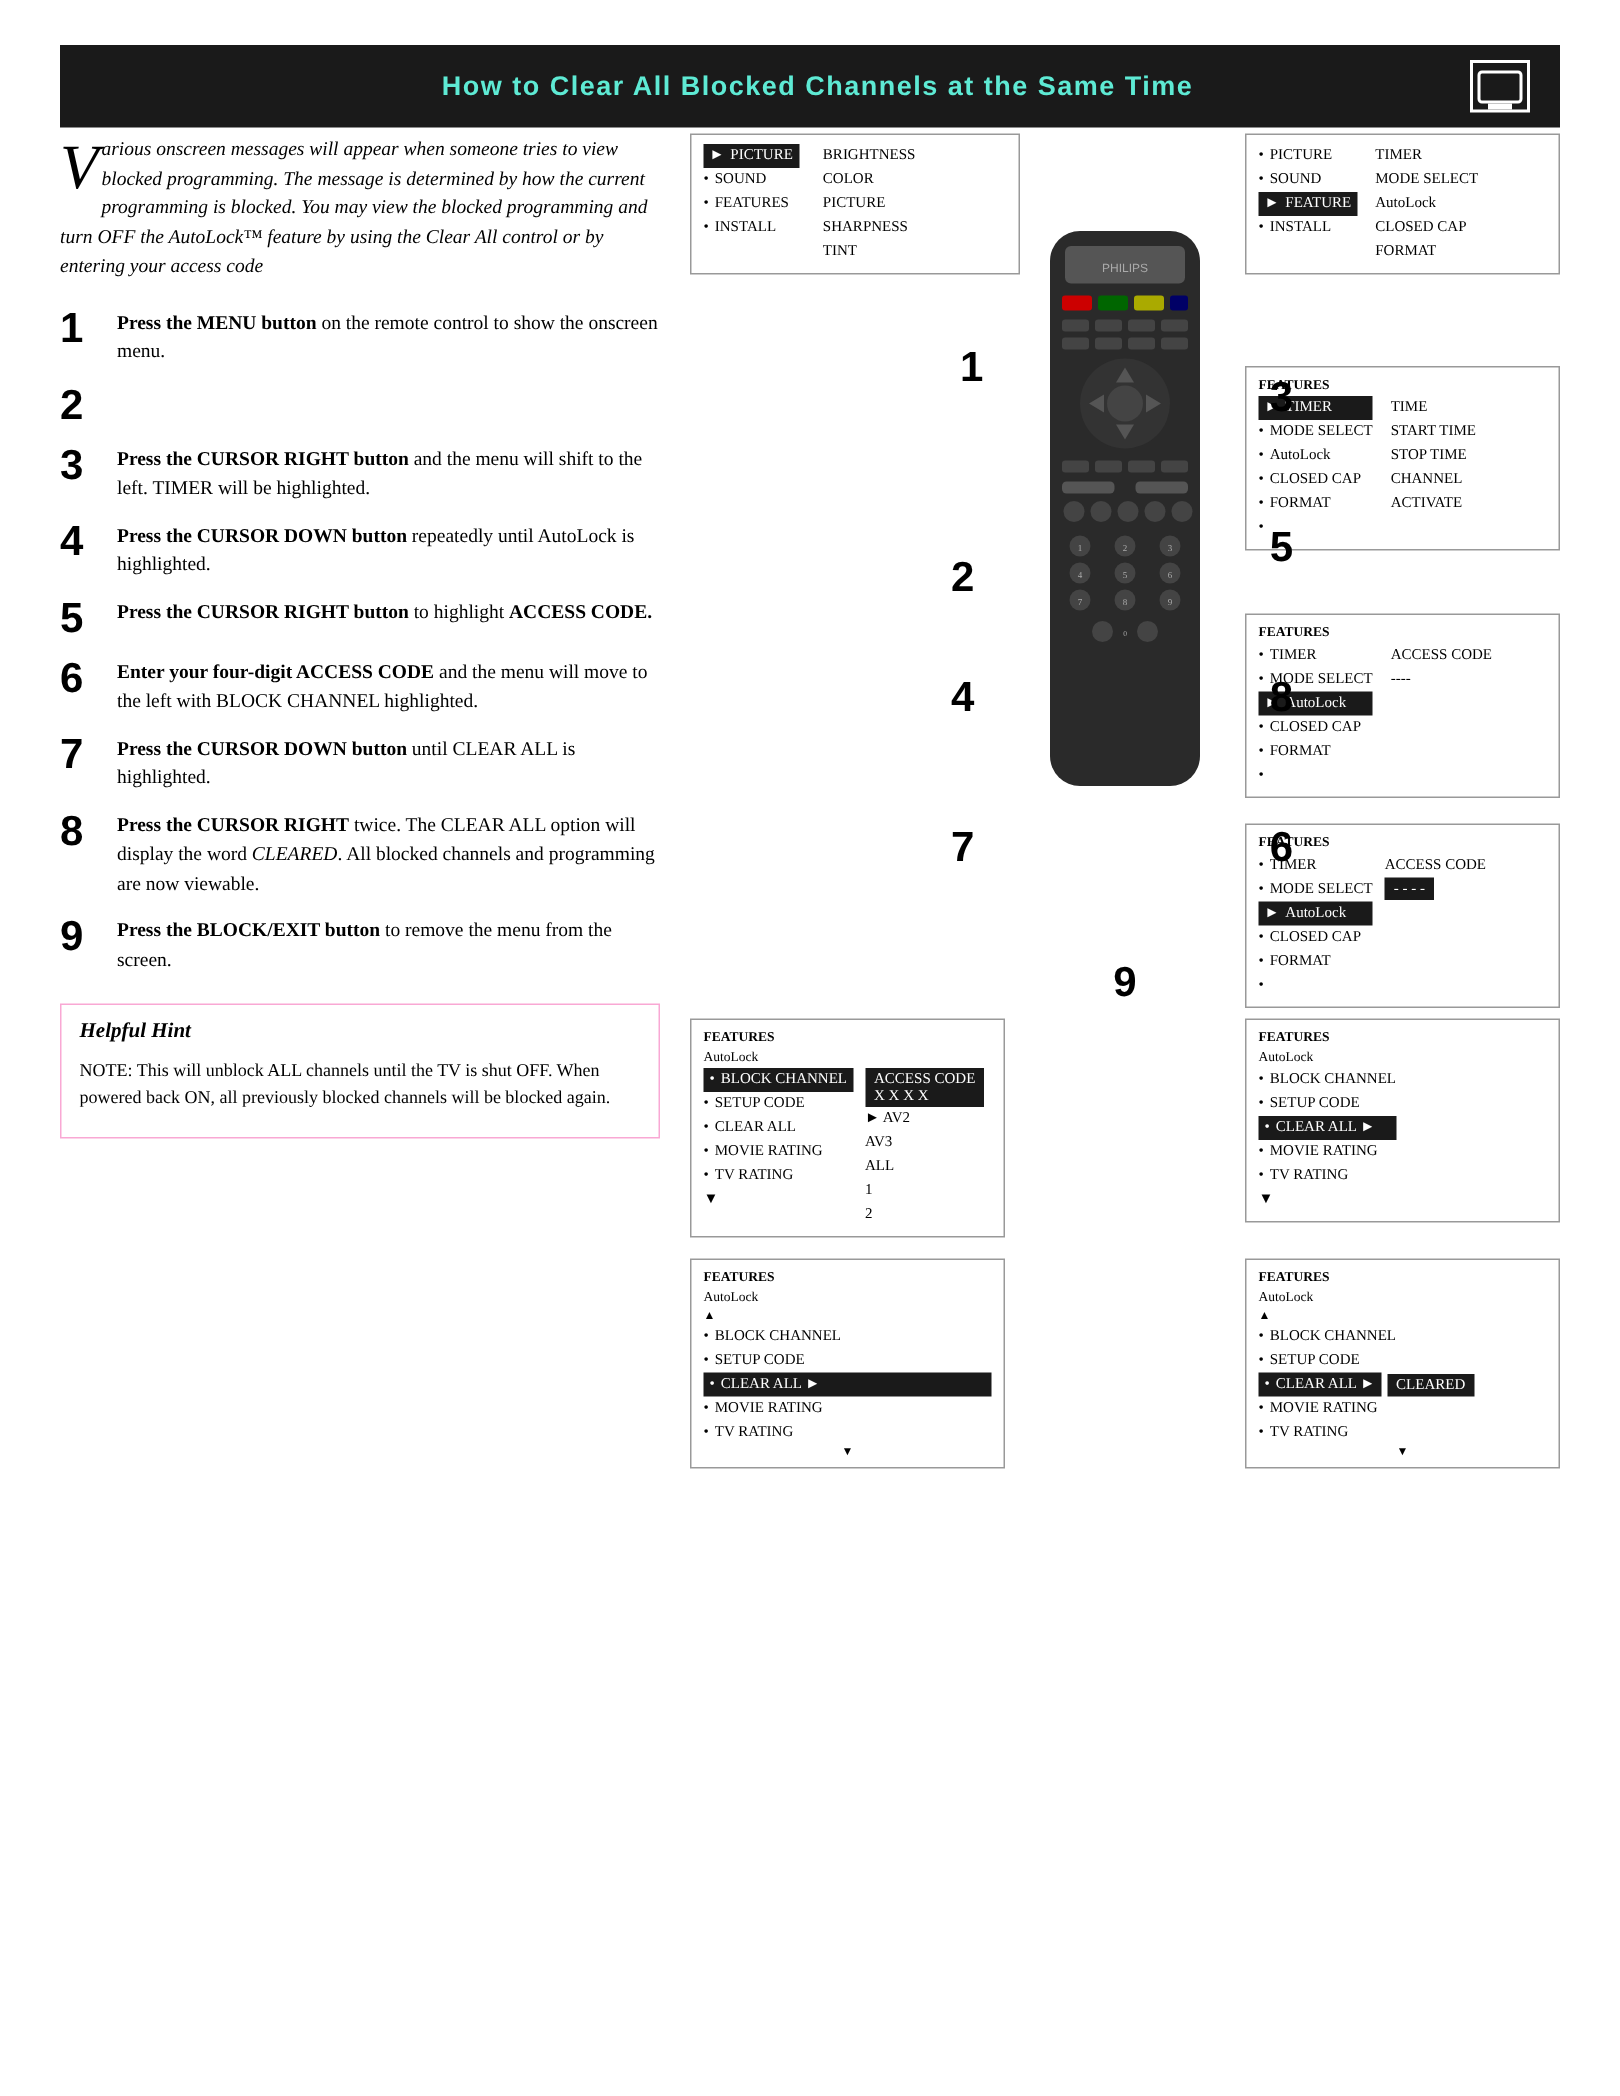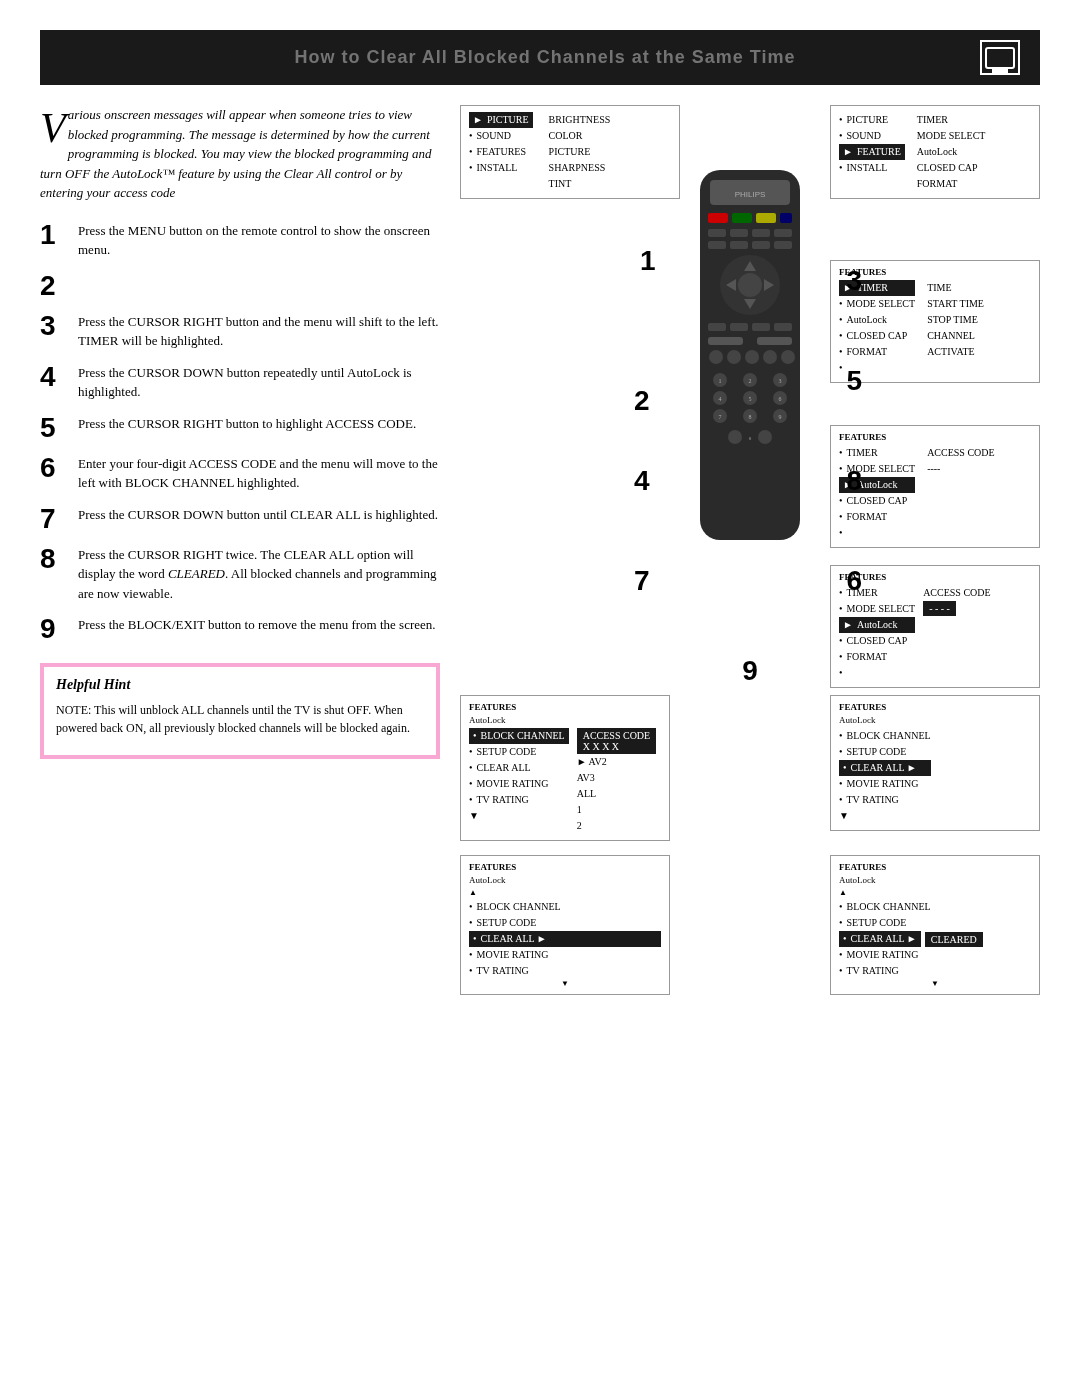--- a/index.html
+++ b/index.html
@@ -9,24 +9,24 @@
       background: #fff;
       font-family: Times New Roman, serif;
       font-size: 13px;
       color: #000;
       padding: 30px 40px;
     }
 
     
     .page-header {
       background: #1a1a1a;
-      color: #737373;
+      color: #5eead4;
       text-align: center;
       padding: 10px 20px;
-      margin-bottom: 20px;
+      margin-bottom: 4px;
       display: flex;
       align-items: center;
       justify-content: space-between;
     }
     .page-header h1 {
       font-size: 18px;
       font-weight: bold;
       letter-spacing: 1px;
       flex: 1;
       text-align: center;
@@ -83,27 +83,27 @@
       min-width: 28px;
       line-height: 1;
       margin-right: 10px;
       font-family: Arial, sans-serif;
     }
     .step-text {
       font-size: 13px;
       line-height: 1.5;
     }
     .step-text strong {
-      font-weight: normal;
+      font-weight: bold;
       margin-top: 16px;
     }
 
     
     .hint-box {
-      border: 4px solid #f9a8d4;
+      border: 1px solid #f9a8d4;
       margin-top: 20px;
       padding: 10px 12px;
     }
     .hint-title {
       font-size: 14px;
       font-weight: bold;
       font-style: italic;
       margin-bottom: 8px;
       font-family: Times New Roman, serif;
     }

